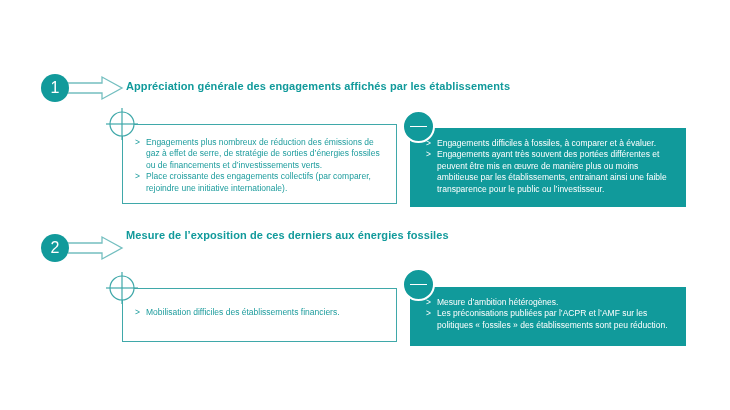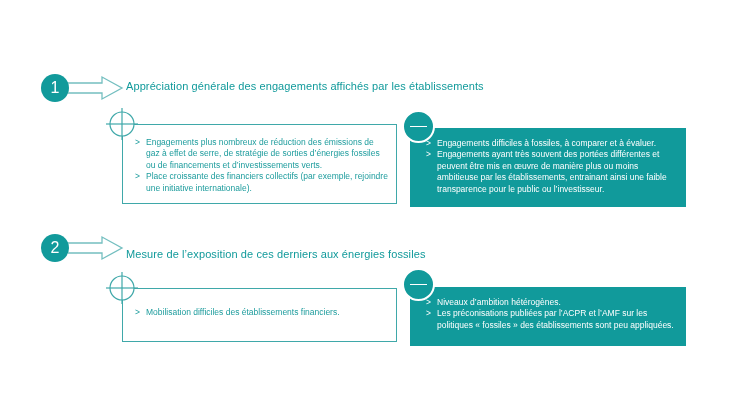--- a/index.html
+++ b/index.html
@@ -22,25 +22,25 @@
   .badge-2 { top: 234px; }
 
   
   .arrow { position: absolute; left: 68px; width: 56px; height: 26px; }
   .arrow-1 { top: 75px; }
   .arrow-2 { top: 235px; }
 
   
   .heading {
     position: absolute; left: 126px; width: 560px;
-    color: #119a9b; font-size: 11px; font-weight: normal;
+    color: #119a9b; font-size: 11px; font-weight: bold;
     letter-spacing: 0.1px;
   }
   .heading-1 { top: 80px; }
-  .heading-2 { top: 248px; }
+  .heading-2 { top: 229px; }
 
   
   .pros-box {
     position: absolute; left: 122px; width: 275px;
     border: 1px solid #3fa8a9; background: #ffffff;
     padding: 12px 8px 0 12px;
   }
   .pros-1 { top: 124px; height: 80px; }
   .pros-2 { top: 288px; height: 54px; padding-top: 18px; }
 
@@ -92,21 +92,21 @@
 
     <div class="heading heading-1">Appréciation générale des engagements affichés par les établissements</div>
 
     <div class="pros-box pros-1">
       <div class="bullet">
         <span class="marker">&gt;</span>
         <span class="txt">Engagements plus nombreux de réduction des émissions de gaz à effet de serre, de stratégie de sorties d’énergies fossiles ou de financements et d’investissements verts.</span>
       </div>
       <div class="bullet">
         <span class="marker">&gt;</span>
-        <span class="txt">Place croissante des financiers collectifs (par exemple, rejoindre une initiative internationale).</span>
+        <span class="txt">Place croissante des engagements collectifs (par comparer, rejoindre une initiative internationale).</span>
       </div>
     </div>
     <svg class="plus-icon plus-1" viewBox="0 0 36 36">
       <circle cx="18" cy="18" r="12" fill="#ffffff" stroke="#3fa8a9" stroke-width="1.2"></circle>
       <line x1="18" y1="2" x2="18" y2="34" stroke="#3fa8a9" stroke-width="1.2"></line>
       <line x1="2" y1="18" x2="34" y2="18" stroke="#3fa8a9" stroke-width="1.2"></line>
     </svg>
 
     <div class="cons-box cons-1">
       <div class="bullet">
@@ -142,25 +142,25 @@
     </div>
     <svg class="plus-icon plus-2" viewBox="0 0 36 36">
       <circle cx="18" cy="18" r="12" fill="#ffffff" stroke="#3fa8a9" stroke-width="1.2"></circle>
       <line x1="18" y1="2" x2="18" y2="34" stroke="#3fa8a9" stroke-width="1.2"></line>
       <line x1="2" y1="18" x2="34" y2="18" stroke="#3fa8a9" stroke-width="1.2"></line>
     </svg>
 
     <div class="cons-box cons-2">
       <div class="bullet">
         <span class="marker">&gt;</span>
-        <span class="txt">Niveaux d’ambition hétérogènes.</span>
+        <span class="txt">Mesure d’ambition hétérogènes.</span>
       </div>
       <div class="bullet">
         <span class="marker">&gt;</span>
-        <span class="txt">Les préconisations publiées par l’ACPR et l’AMF sur les politiques « fossiles » des établissements sont peu appliquées.</span>
+        <span class="txt">Les préconisations publiées par l’ACPR et l’AMF sur les politiques « fossiles » des établissements sont peu réduction.</span>
       </div>
     </div>
     <div class="minus-icon minus-2">
       <span class="dash"></span>
     </div>
   </div>
 
 </div>
 
 </body></html>

